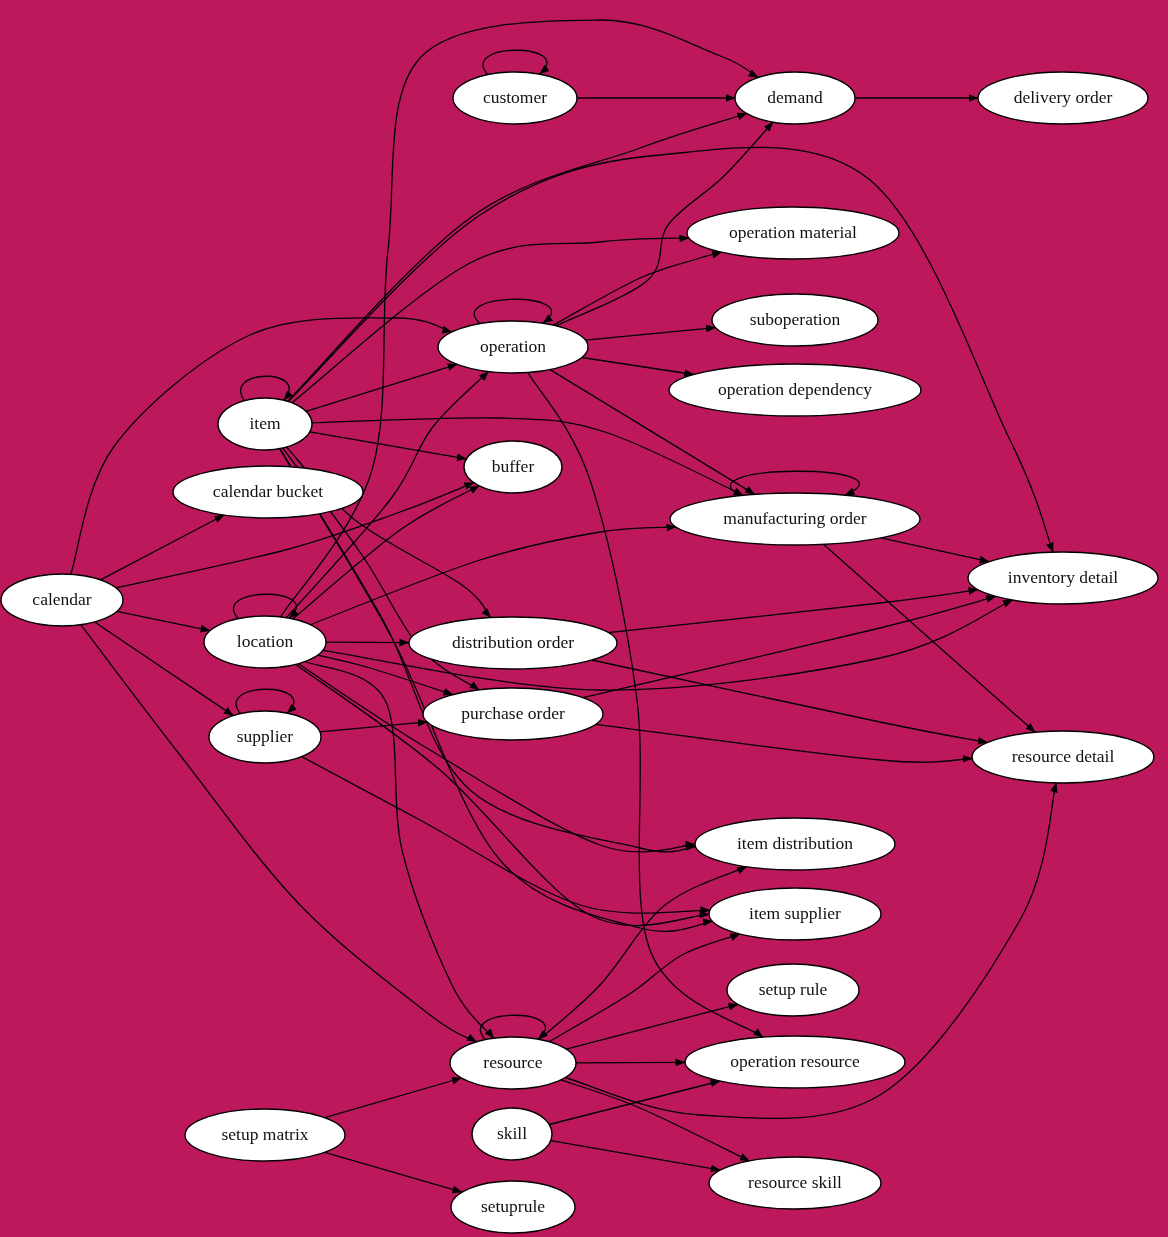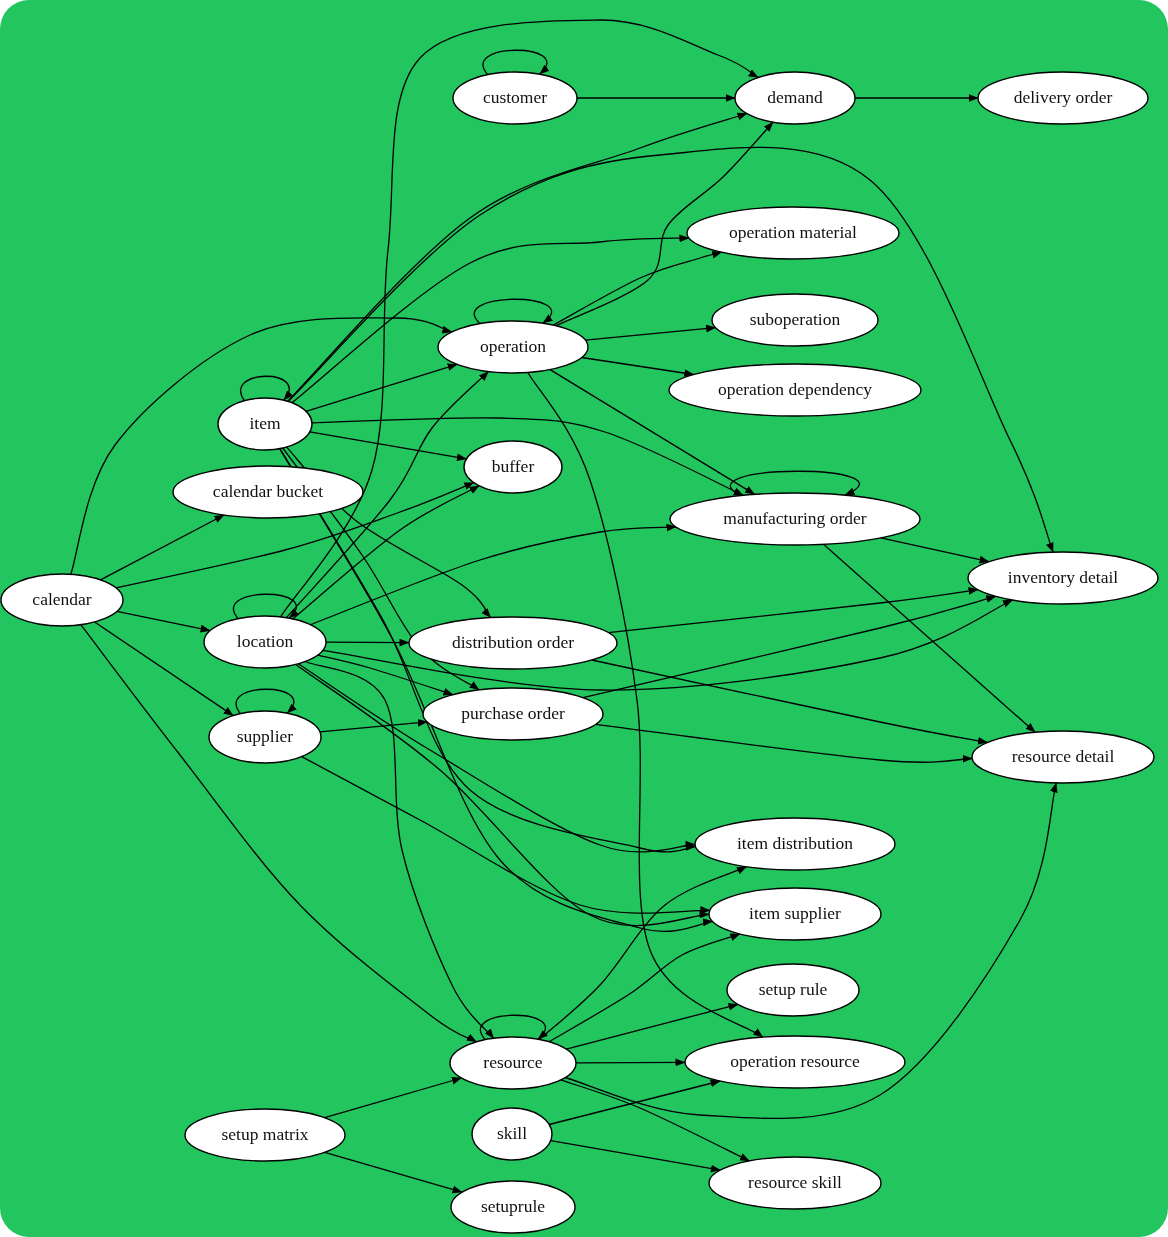--- a/index.html
+++ b/index.html
@@ -1,16 +1,16 @@
 <!DOCTYPE html>
 <html><head>
 <meta charset="utf-8">
 <style>
   html,body{margin:0;padding:0;background:#ffffff;}
-  #stage{position:relative;width:1168px;height:1237px;background:#22c55e;overflow:hidden;border-radius:29px;}
+  #stage{position:relative;width:1168px;height:1237px;background:#be185d;overflow:hidden;}
   svg{display:block;}
   .edge{fill:none;stroke:#000000;stroke-width:1.3px;}
   .node-ellipse{fill:#ffffff;stroke:#000000;stroke-width:1.4px;}
   .node-label{font-family:"Liberation Serif","DejaVu Serif",serif;font-size:17.5px;fill:#111111;
               text-anchor:middle;dominant-baseline:middle;}
 </style>
 </head>
 <body>
 
 <div id="stage">

